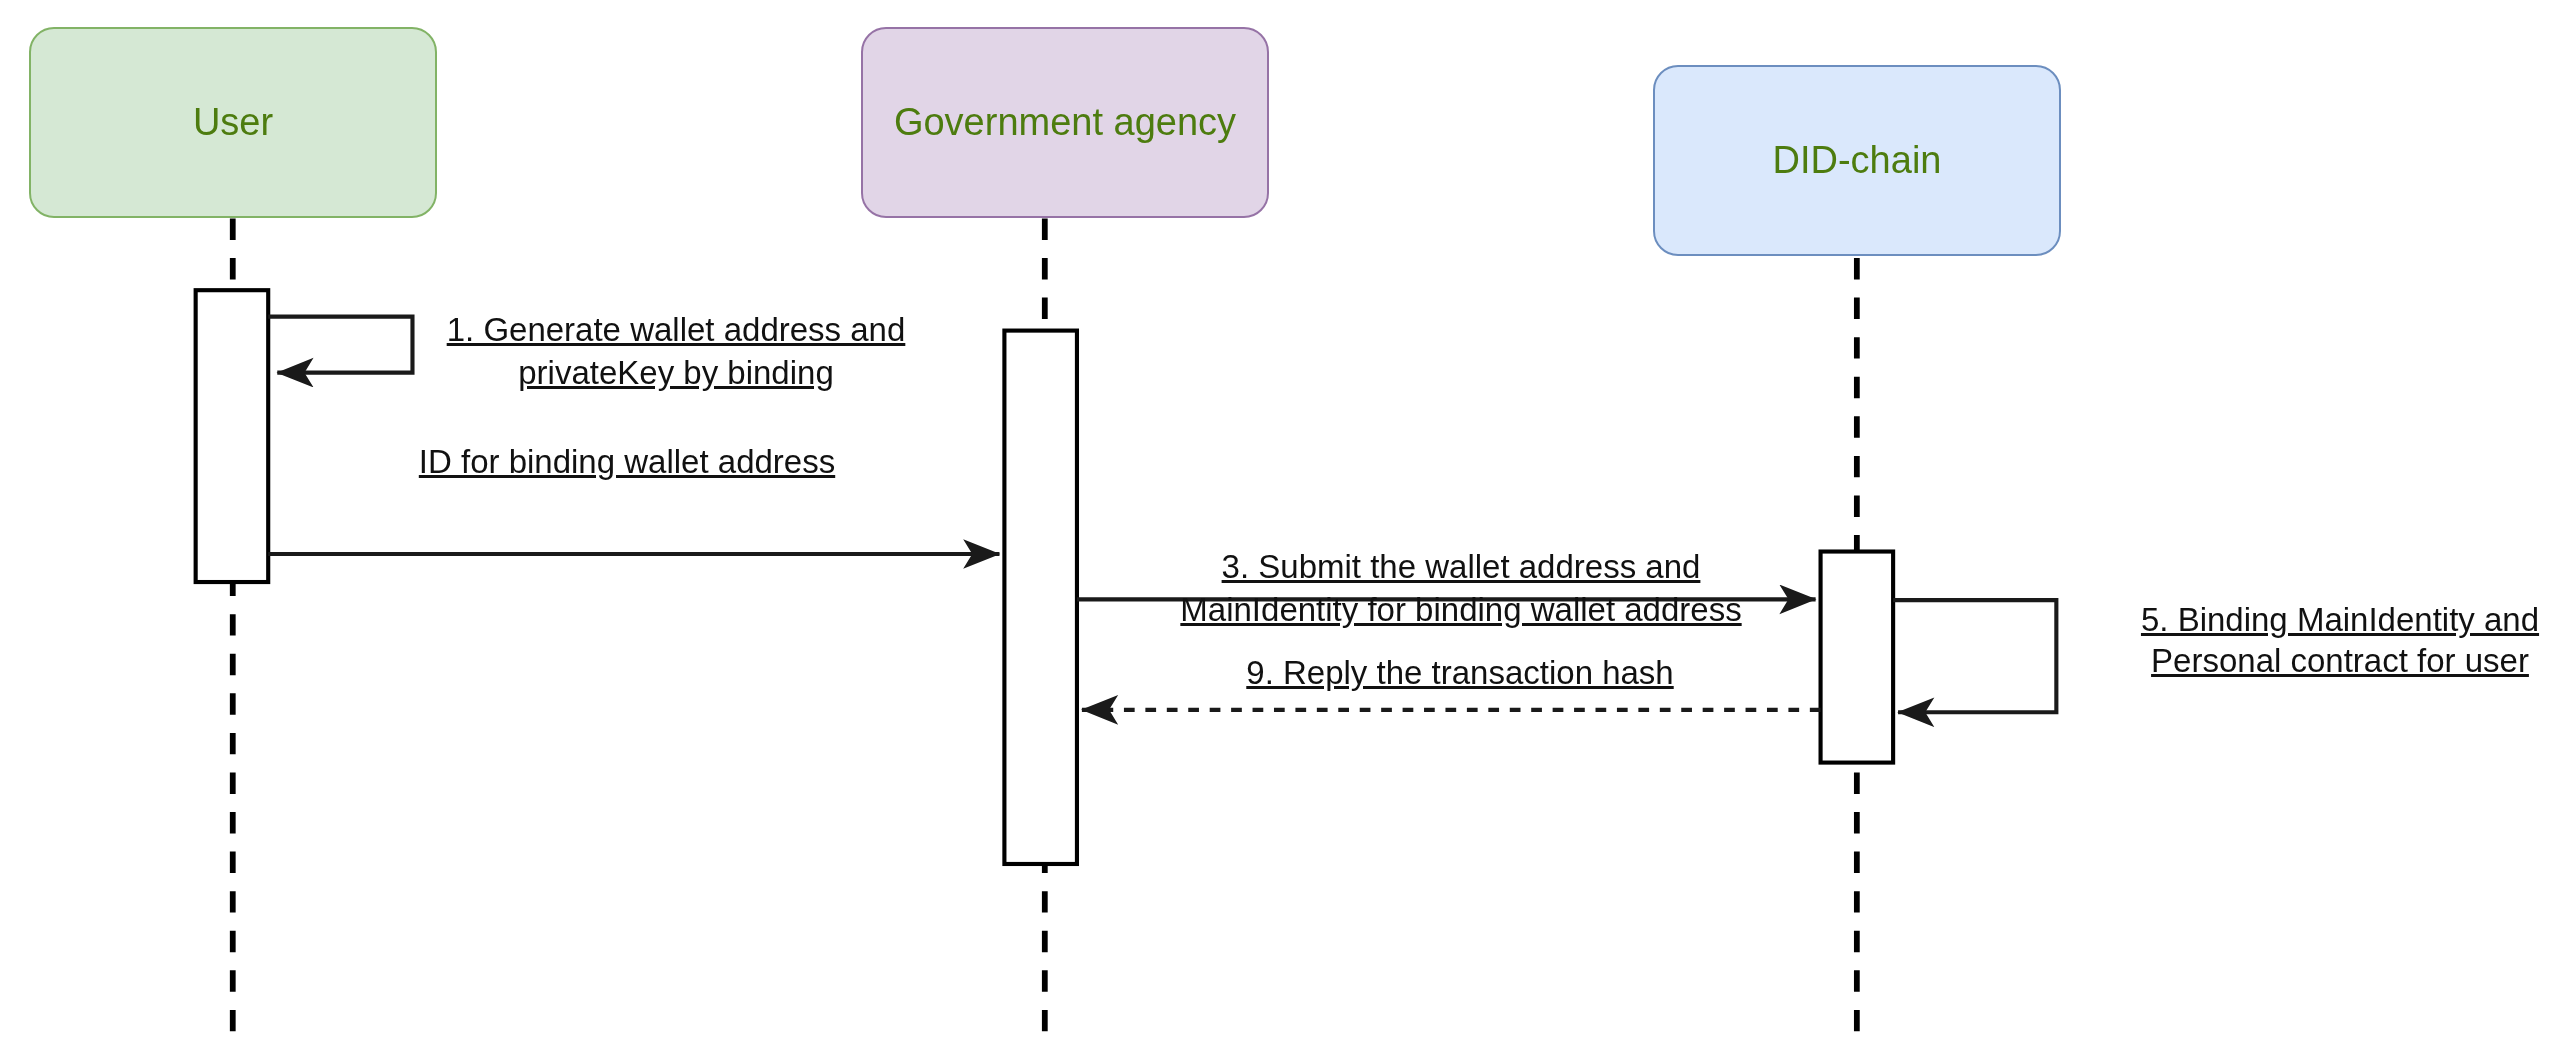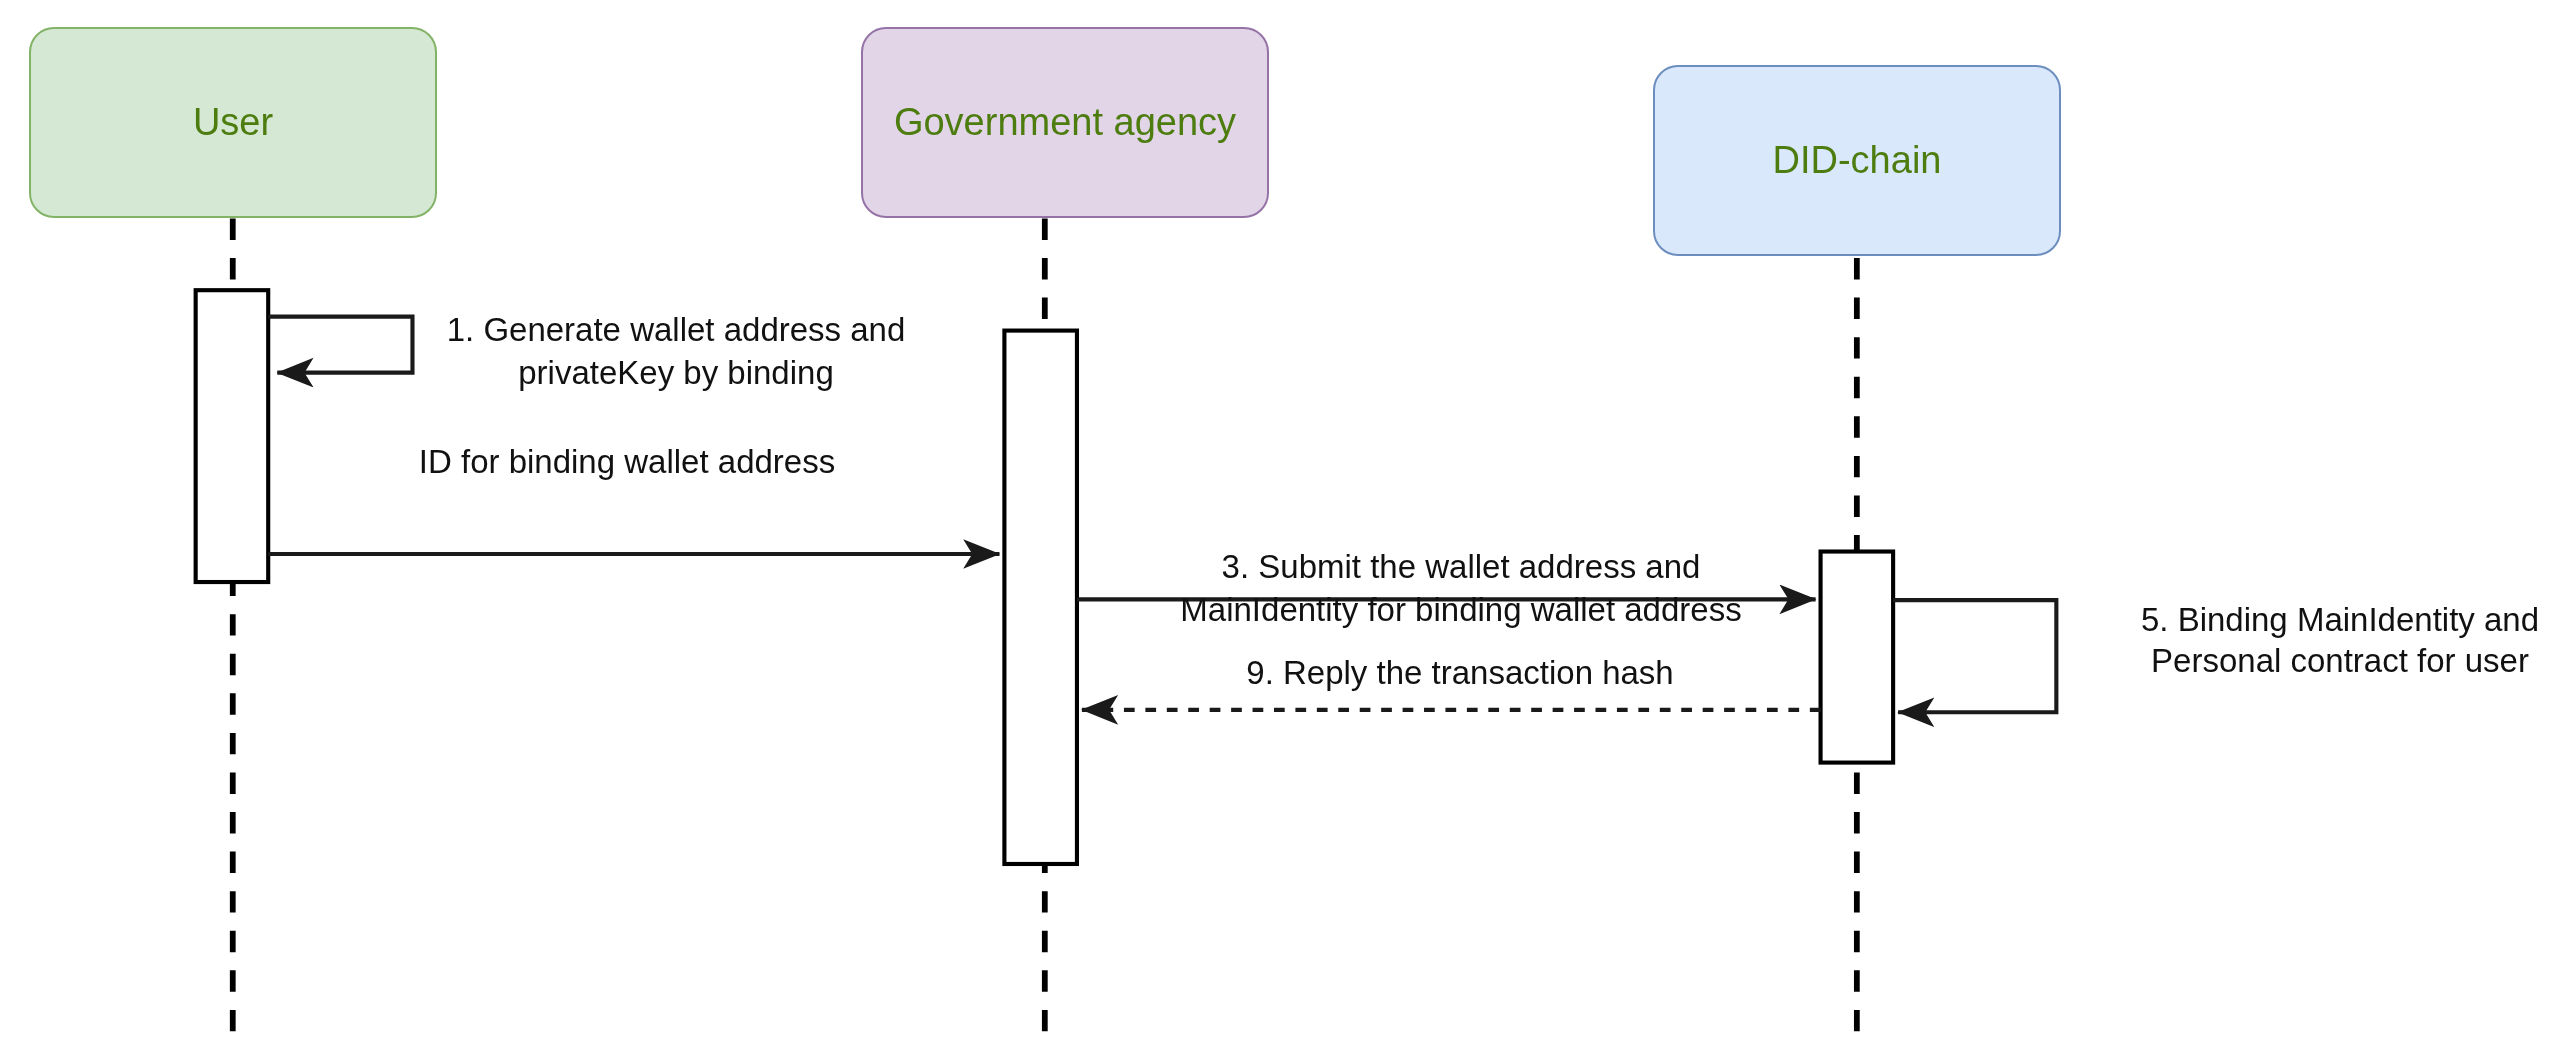--- a/index.html
+++ b/index.html
@@ -40,20 +40,21 @@
   .actor-gov  { left: 841px; margin-left: 20px; }
   .actor-did  { left: 1653px; }
   .msg-label {
     position: absolute;
     transform: translateX(-50%);
     text-align: center;
     font-size: 33px;
     line-height: 43px;
     color: #111111;
     white-space: nowrap;
+    text-decoration: underline;
   }
   .msg-label.tight { line-height: 41px; }
 </style>
 </head>
 <body>
 
 <div id="canvas">
 
   <svg id="wires" viewBox="0 0 3124 1270">
     <defs>

